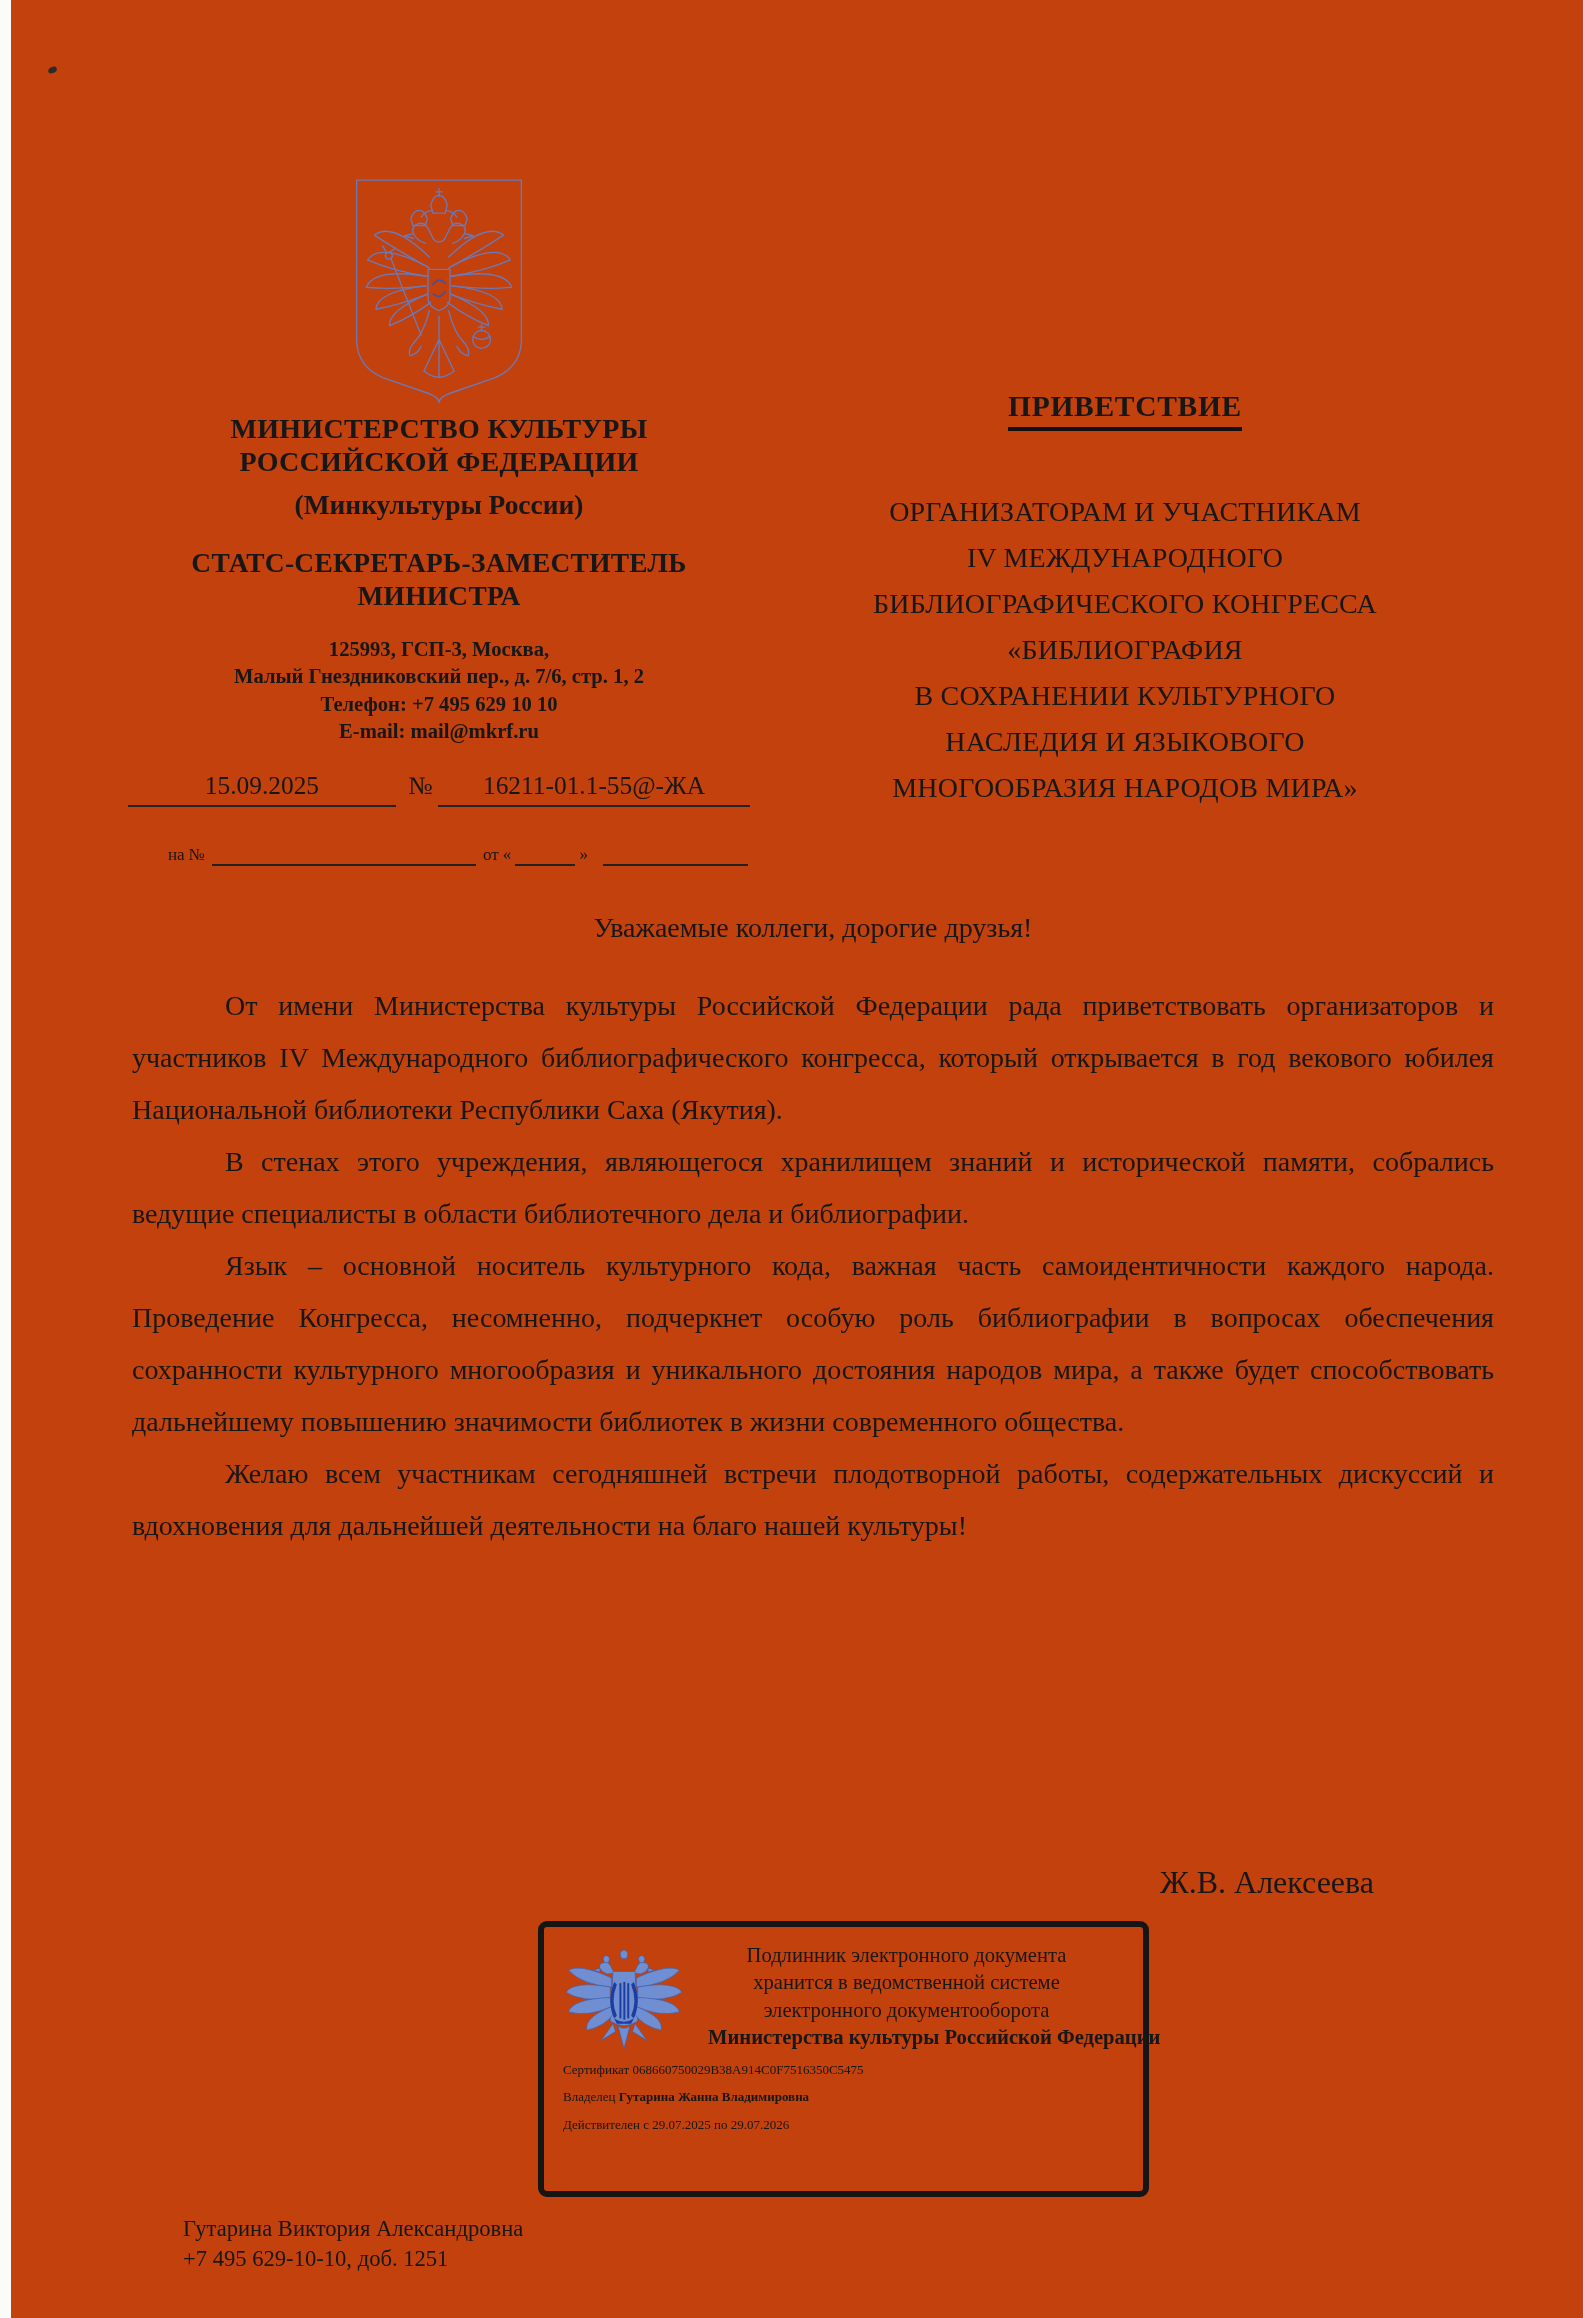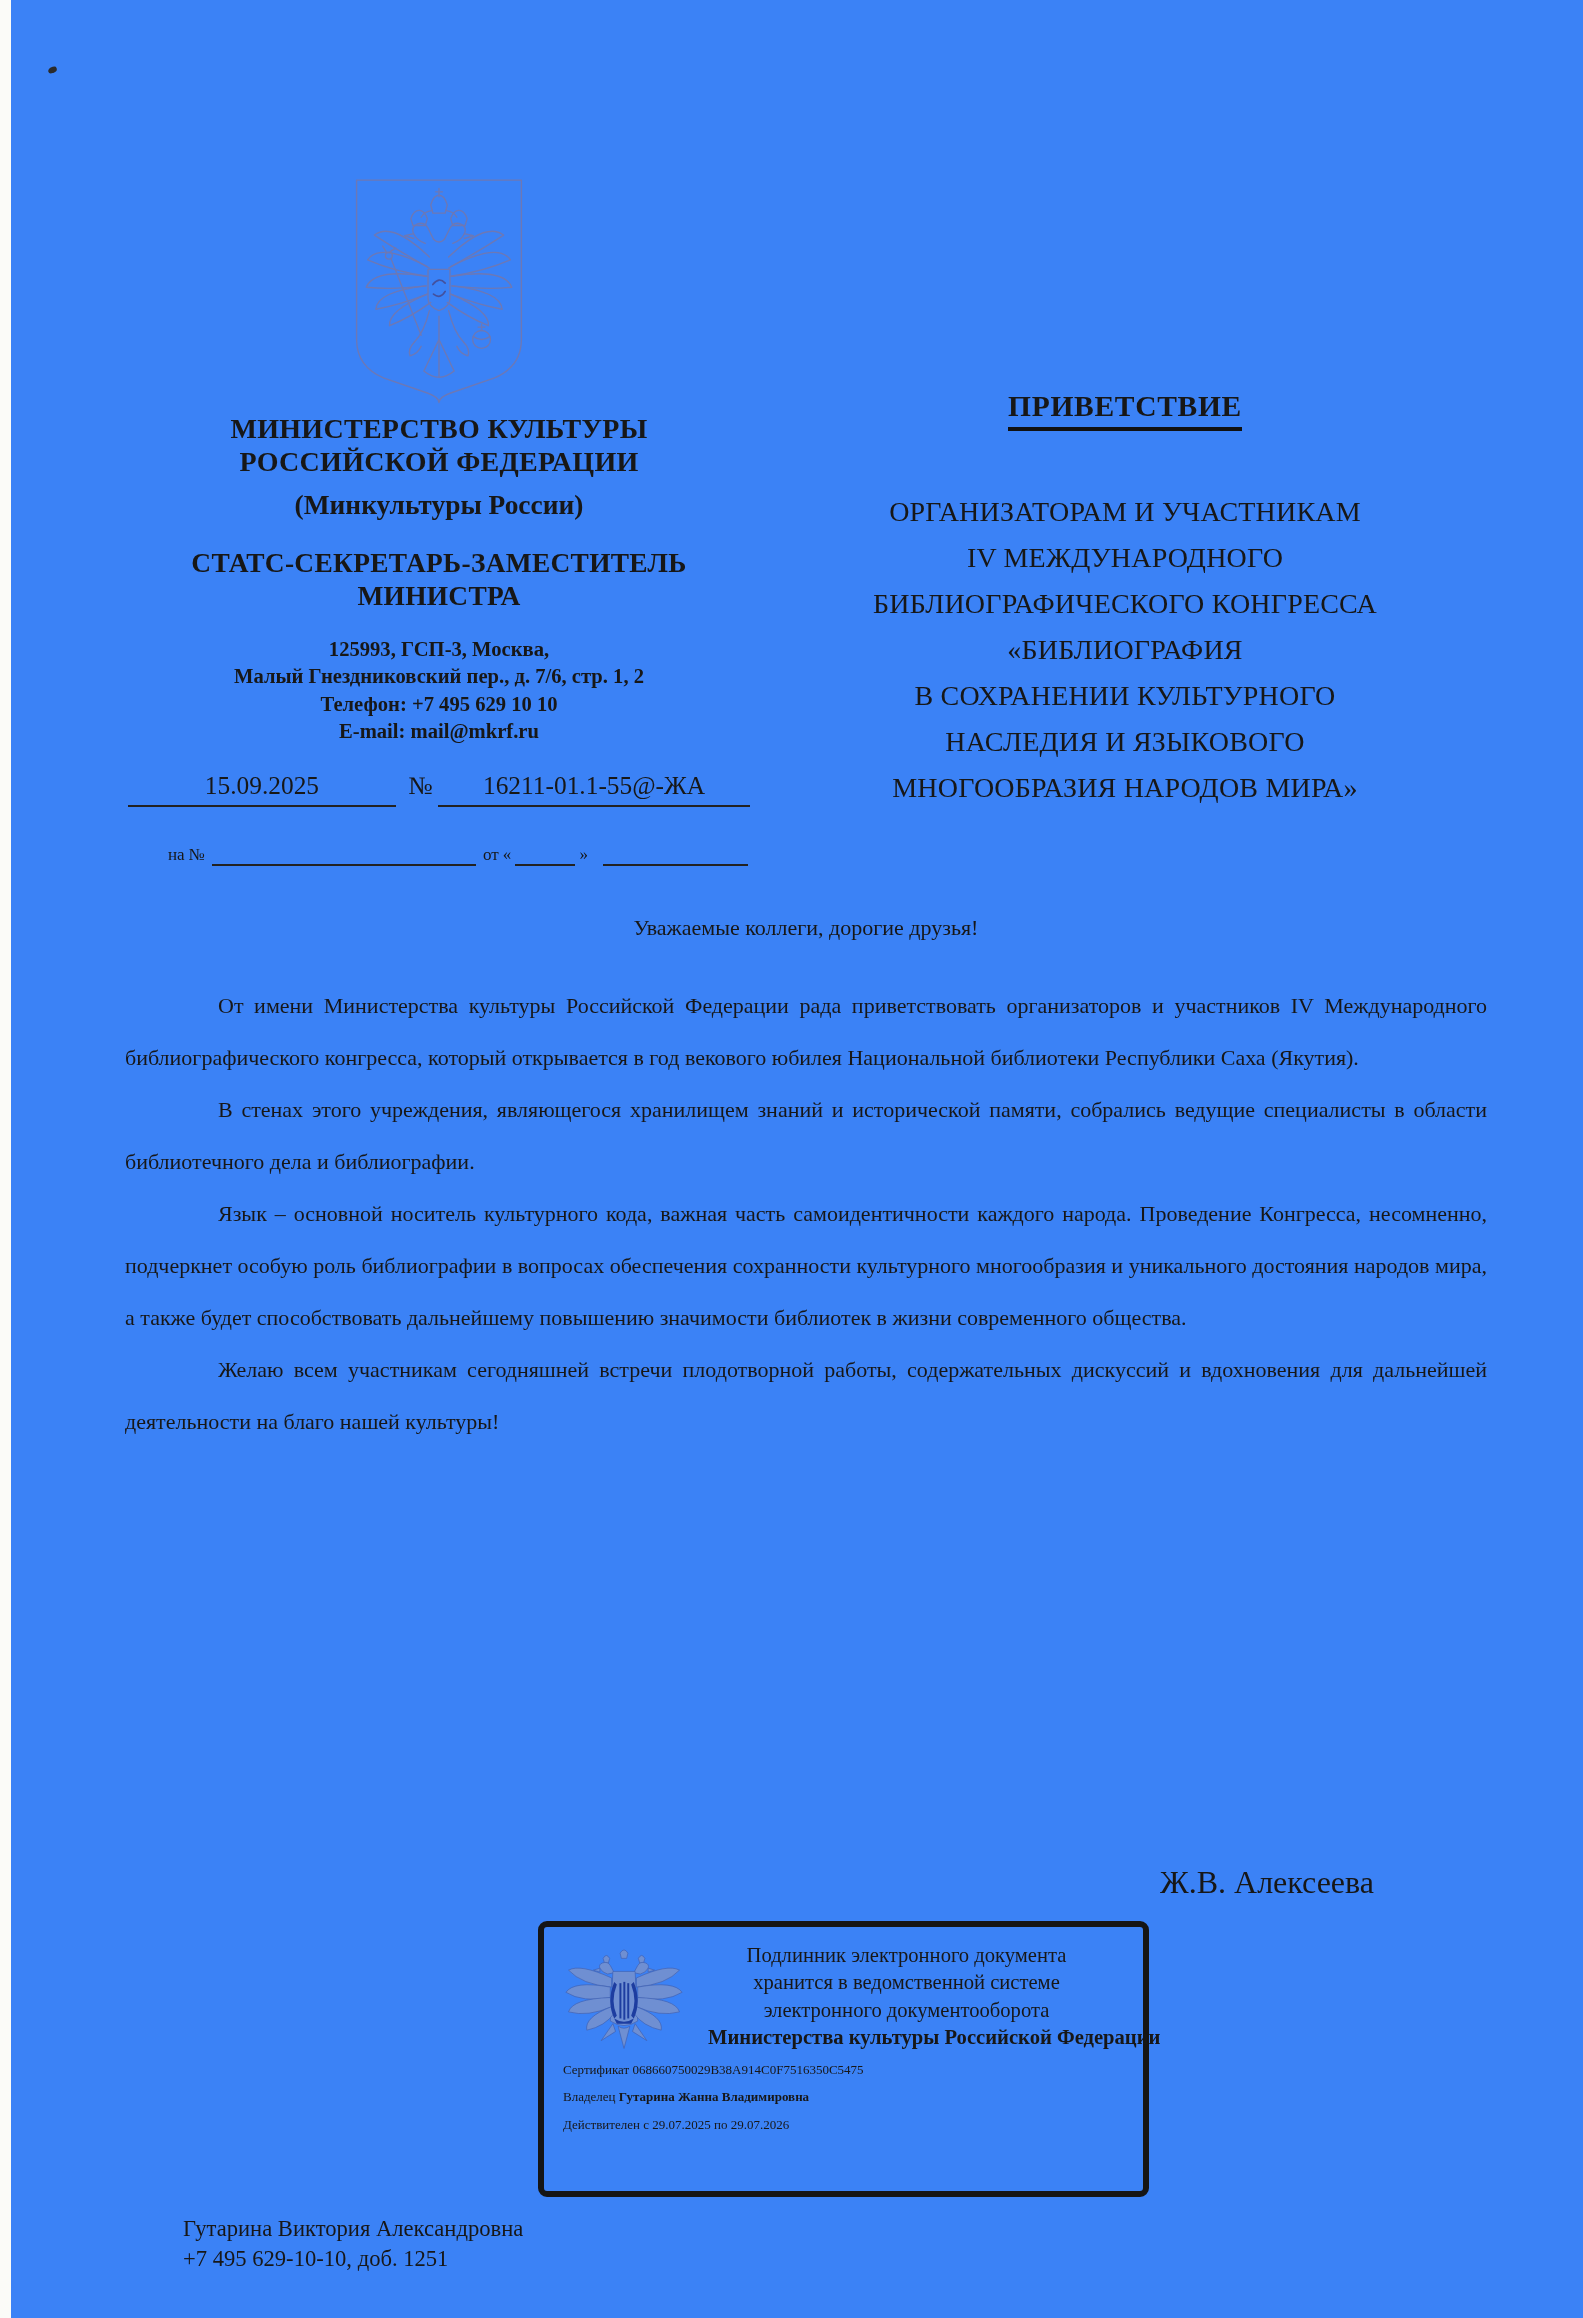--- a/index.html
+++ b/index.html
@@ -1,19 +1,19 @@
 <!DOCTYPE html>
 <html lang="ru" style="font-size:11px"><head>
 <meta charset="utf-8">
 <style>
   html,body{margin:0;padding:0;}
   body{width:1583px;height:2319px;background:#e8e8e6;}
   .page{
     position:relative;width:1583px;height:2319px;overflow:hidden;
-    background:#3b82f6;
+    background:#c2410c;
     font-family:"Liberation Serif","DejaVu Serif",serif;
     color:#171717;
   }
   .page::before{content:"";position:absolute;left:0;top:0;width:11px;height:100%;background:#fbfbf8;}
   .speck{position:absolute;left:48px;top:67px;width:9px;height:6.2px;background:#2b2b2b;border-radius:60% 40% 55% 45%;transform:rotate(-18deg);}
 
   
   .coat{position:absolute;left:347px;top:176px;width:184px;height:228px;}
 
   
@@ -35,21 +35,21 @@
   .blank-2{width:60px;margin:0 4.1px;}
   .blank-3{width:145px;margin-left:15px;}
 
   
   .right-col{position:absolute;left:782px;top:390px;width:686px;text-align:center;}
   .greet-head{display:inline-block;font-size:29.5px;font-weight:bold;letter-spacing:0.7px;border-bottom:4.1px solid #111;padding-bottom:4.1px;}
   .addressee{margin-top:58px;}
   .addressee-line{font-size:28px;line-height:46px;letter-spacing:0.2px;}
 
   
-  .body-text{position:absolute;left:125px;top:907px;width:1362px;font-size:22px;}
+  .body-text{position:absolute;left:132px;top:907px;width:1362px;font-size:28px;}
   .salutation{text-align:center;margin:0 0 32px 0;line-height:41px;}
   .para{margin:0;text-align:justify;text-indent:93px;line-height:52px;}
 
   .signature{position:absolute;left:1160px;top:1864px;font-size:32px;}
 
   
   .stamp{position:absolute;left:538px;top:1921px;width:611px;height:276px;border:6.9px solid #151515;border-radius:9px;box-sizing:border-box;}
   .stamp-emblem{position:absolute;left:18px;top:16.5px;width:124px;height:111px;}
   .stamp-head{position:absolute;left:132px;top:15px;width:461px;text-align:center;}
   .stamp-head-line{font-size:20.6px;line-height:27.4px;}

